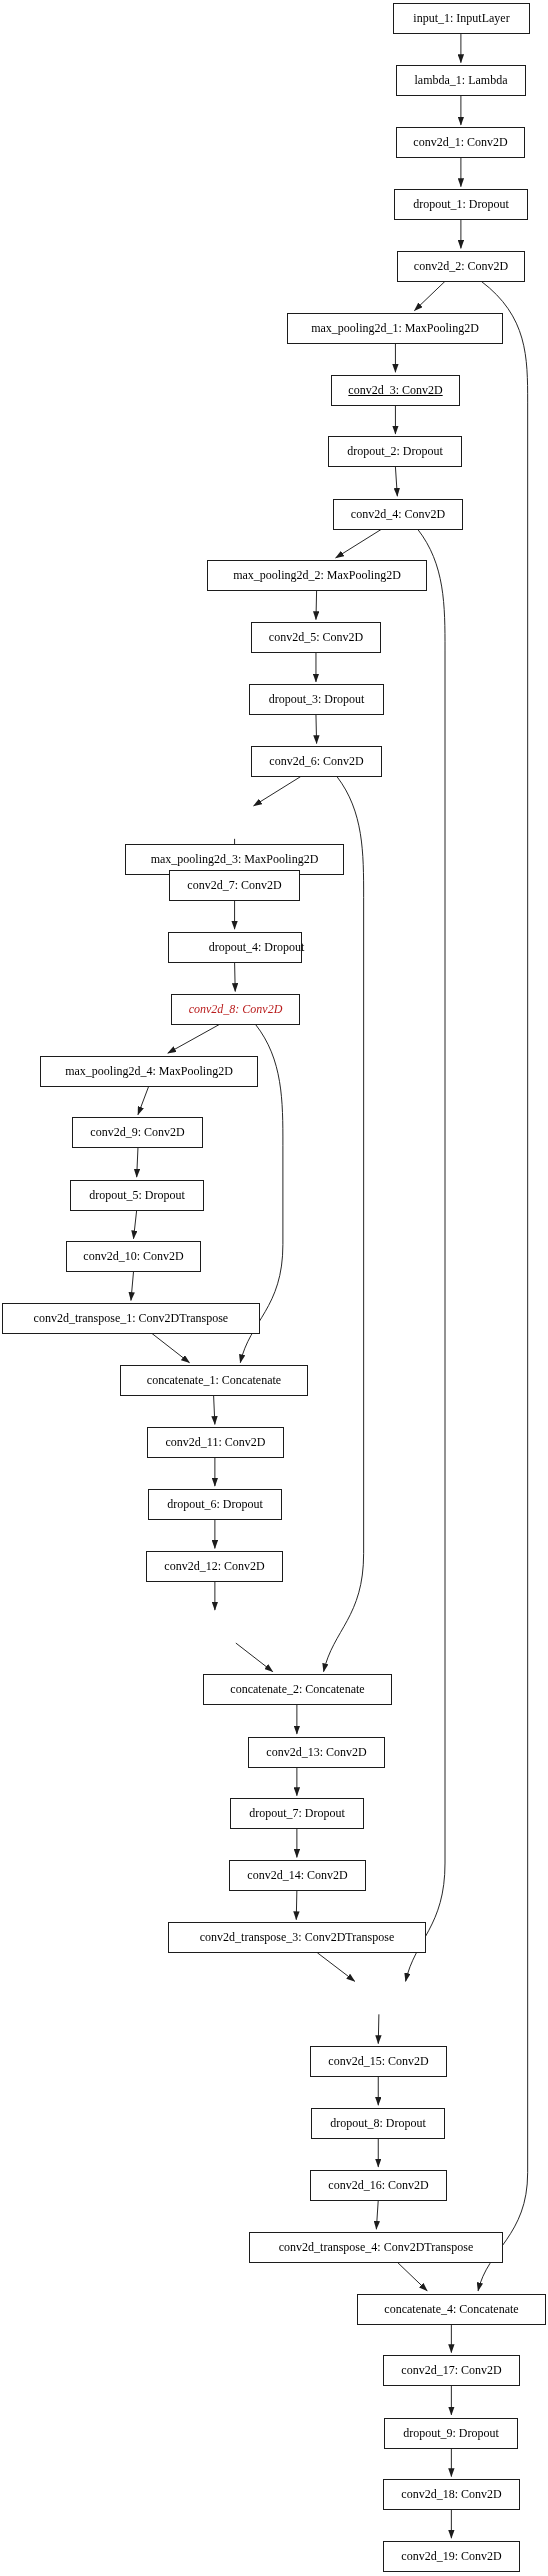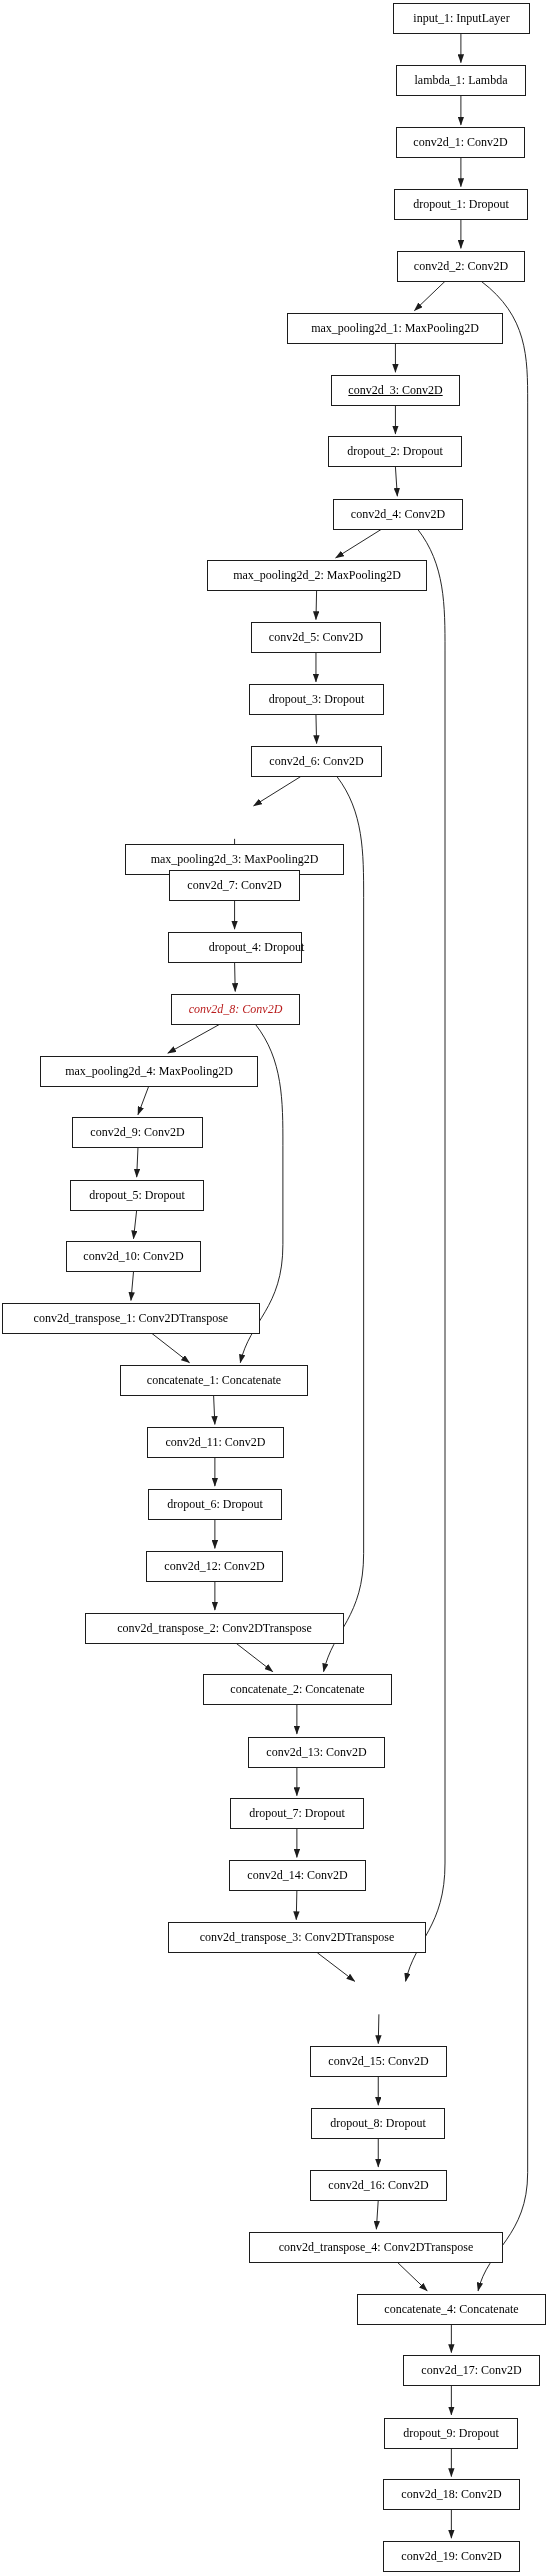--- a/index.html
+++ b/index.html
@@ -114,29 +114,28 @@
     <div class="node" style="left: 171px; top: 994px; width: 129px; height: 30.5px; background: rgb(255, 255, 255); border-color: rgb(28, 28, 28); color: #b91c1c; font-style: italic;">conv2d_8: Conv2D</div>
     <div class="node" style="left: 40px; top: 1056px; width: 218px; height: 30.5px; background: rgb(255, 255, 255); border-color: rgb(28, 28, 28); color: rgb(0, 0, 0);">max_pooling2d_4: MaxPooling2D</div>
     <div class="node" style="left: 72px; top: 1117px; width: 131px; height: 30.5px; background: rgb(255, 255, 255); border-color: rgb(28, 28, 28); color: rgb(0, 0, 0);">conv2d_9: Conv2D</div>
     <div class="node" style="left: 70px; top: 1180px; width: 134px; height: 30.5px; background: rgb(255, 255, 255); border-color: rgb(28, 28, 28); color: rgb(0, 0, 0);">dropout_5: Dropout</div>
     <div class="node" style="left: 66px; top: 1241px; width: 135px; height: 30.5px; background: rgb(255, 255, 255); border-color: rgb(28, 28, 28); color: rgb(0, 0, 0);">conv2d_10: Conv2D</div>
     <div class="node" style="left: 1.9px; top: 1303px; width: 258px; height: 30.5px; background: rgb(255, 255, 255); border-color: rgb(28, 28, 28); color: rgb(0, 0, 0);">conv2d_transpose_1: Conv2DTranspose</div>
     <div class="node" style="left: 120px; top: 1365px; width: 188px; height: 30.5px; background: rgb(255, 255, 255); border-color: rgb(28, 28, 28); color: rgb(0, 0, 0);">concatenate_1: Concatenate</div>
     <div class="node" style="left: 147px; top: 1427px; width: 137px; height: 30.5px; background: rgb(255, 255, 255); border-color: rgb(28, 28, 28); color: rgb(0, 0, 0);">conv2d_11: Conv2D</div>
     <div class="node" style="left: 148px; top: 1489px; width: 134px; height: 30.5px; background: rgb(255, 255, 255); border-color: rgb(28, 28, 28); color: rgb(0, 0, 0);">dropout_6: Dropout</div>
     <div class="node" style="left: 146px; top: 1551px; width: 137px; height: 30.5px; background: rgb(255, 255, 255); border-color: rgb(28, 28, 28); color: rgb(0, 0, 0);">conv2d_12: Conv2D</div>
-    <div class="node" style="left: 85px; top: 1613px; width: 259px; height: 30.5px; background: rgb(255, 255, 255); border-color: rgb(28, 28, 28); color: rgb(0, 0, 0);">conv2d_transpose_2: Conv2DTranspose</div>
     <div class="node" style="left: 203px; top: 1674px; width: 189px; height: 30.5px; background: rgb(255, 255, 255); border-color: rgb(28, 28, 28); color: rgb(0, 0, 0);">concatenate_2: Concatenate</div>
     <div class="node" style="left: 228px; top: 1737px; width: 137px; height: 30.5px; background: rgb(255, 255, 255); border-color: rgb(28, 28, 28); color: rgb(0, 0, 0); margin-left: 20px;">conv2d_13: Conv2D</div>
     <div class="node" style="left: 230px; top: 1798px; width: 134px; height: 30.5px; background: rgb(255, 255, 255); border-color: rgb(28, 28, 28); color: rgb(0, 0, 0);">dropout_7: Dropout</div>
     <div class="node" style="left: 229px; top: 1860px; width: 137px; height: 30.5px; background: rgb(255, 255, 255); border-color: rgb(28, 28, 28); color: rgb(0, 0, 0);">conv2d_14: Conv2D</div>
     <div class="node" style="left: 168px; top: 1922px; width: 258px; height: 30.5px; background: rgb(255, 255, 255); border-color: rgb(28, 28, 28); color: rgb(0, 0, 0);">conv2d_transpose_3: Conv2DTranspose</div>
     <div class="node" style="left: 310px; top: 2046px; width: 137px; height: 30.5px; background: rgb(255, 255, 255); border-color: rgb(28, 28, 28); color: rgb(0, 0, 0);">conv2d_15: Conv2D</div>
     <div class="node" style="left: 311px; top: 2108px; width: 134px; height: 30.5px; background: rgb(255, 255, 255); border-color: rgb(28, 28, 28); color: rgb(0, 0, 0);">dropout_8: Dropout</div>
     <div class="node" style="left: 310px; top: 2170px; width: 137px; height: 30.5px; background: rgb(255, 255, 255); border-color: rgb(28, 28, 28); color: rgb(0, 0, 0);">conv2d_16: Conv2D</div>
     <div class="node" style="left: 249px; top: 2232px; width: 254px; height: 30.5px; background: rgb(255, 255, 255); border-color: rgb(28, 28, 28); color: rgb(0, 0, 0);">conv2d_transpose_4: Conv2DTranspose</div>
     <div class="node" style="left: 357px; top: 2294px; width: 189px; height: 30.5px; background: rgb(255, 255, 255); border-color: rgb(28, 28, 28); color: rgb(0, 0, 0);">concatenate_4: Concatenate</div>
-    <div class="node" style="left: 383px; top: 2355px; width: 137px; height: 30.5px; background: rgb(255, 255, 255); border-color: rgb(28, 28, 28); color: rgb(0, 0, 0); margin-left: 20px;">conv2d_17: Conv2D</div>
+    <div class="node" style="left: 383px; top: 2355px; width: 137px; height: 30.5px; background: rgb(255, 255, 255); border-color: rgb(28, 28, 28); color: rgb(0, 0, 0);">conv2d_17: Conv2D</div>
     <div class="node" style="left: 384px; top: 2418px; width: 134px; height: 30.5px; background: rgb(255, 255, 255); border-color: rgb(28, 28, 28); color: rgb(0, 0, 0);">dropout_9: Dropout</div>
     <div class="node" style="left: 383px; top: 2479px; width: 137px; height: 30.5px; background: rgb(255, 255, 255); border-color: rgb(28, 28, 28); color: rgb(0, 0, 0);">conv2d_18: Conv2D</div>
     <div class="node" style="left: 383px; top: 2541px; width: 137px; height: 30.5px; background: rgb(255, 255, 255); border-color: rgb(28, 28, 28); color: rgb(0, 0, 0);">conv2d_19: Conv2D</div>
   </div>
 
 
 </body></html>

